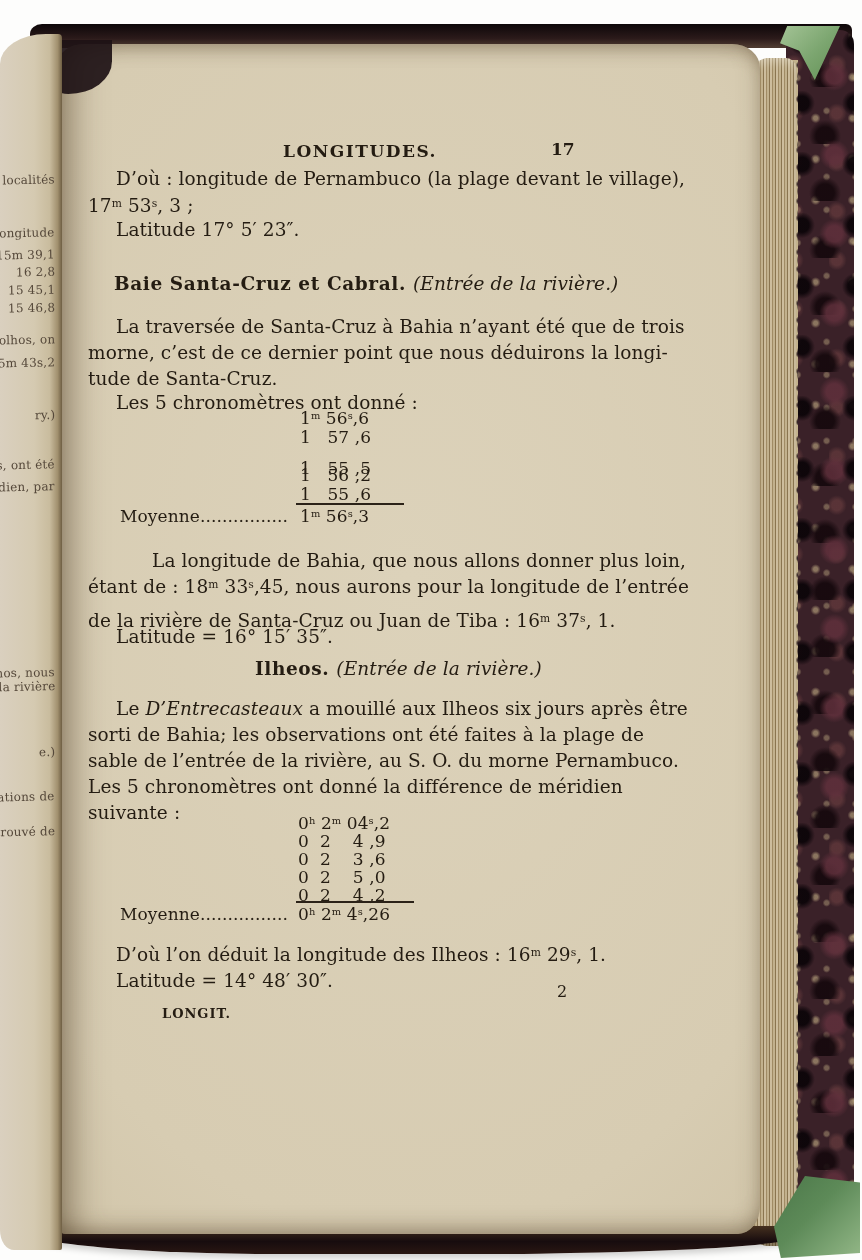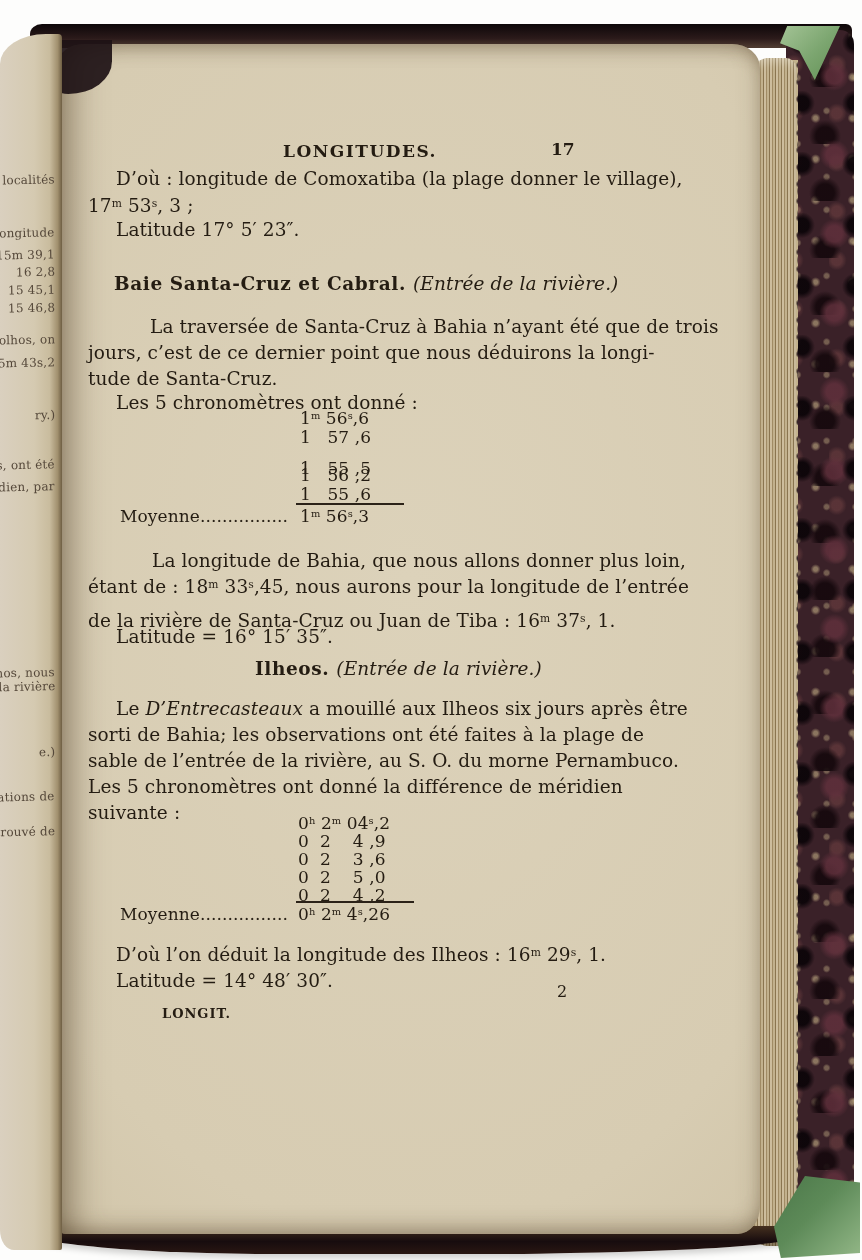--- a/index.html
+++ b/index.html
@@ -105,26 +105,26 @@
         <div class="fragment" style="top: 711px;">e.)</div>
         <div class="fragment" style="top: 756px;">ervations de</div>
         <div class="fragment" style="top: 791px;">té trouvé de</div>
       </div>
   </div>
 
   <div class="text-layer">
     <div class="running-header">LONGITUDES.</div>
     <div class="page-number">17</div>
     <div id="text-lines">
-        <div class="tline " style="left: 116px; top: 170px;"><span>D’où : longitude de Comoxatiba (la plage donner le village),</span></div>
+        <div class="tline " style="left: 116px; top: 170px;"><span>D’où : longitude de Pernambuco (la plage devant le village),</span></div>
         <div class="tline " style="left: 88px; top: 197px;"><span>17</span><span class="sup">m</span><span> 53</span><span class="sup">s</span><span>, 3 ;</span></div>
         <div class="tline " style="left: 116px; top: 221px;"><span>Latitude 17° 5′ 23″.</span></div>
         <div class="tline " style="left: 114px; top: 275px;"><span class="b">Baie Santa-Cruz et Cabral. </span><span class="it">(Entrée de la rivière.)</span></div>
-        <div class="tline " style="left: 116px; top: 318px; margin-left: 34px;"><span>La traversée de Santa-Cruz à Bahia n’ayant été que de trois</span></div>
-        <div class="tline " style="left: 88px; top: 344px;"><span>jours, c’est de ce dernier point que nous déduirons la longi-</span></div>
+        <div class="tline " style="left: 116px; top: 318px;"><span>La traversée de Santa-Cruz à Bahia n’ayant été que de trois</span></div>
+        <div class="tline " style="left: 88px; top: 344px;"><span>morne, c’est de ce dernier point que nous déduirons la longi-</span></div>
         <div class="tline " style="left: 88px; top: 370px;"><span>tude de Santa-Cruz.</span></div>
         <div class="tline " style="left: 116px; top: 394px;"><span>Les 5 chronomètres ont donné :</span></div>
         <div class="tline tbl" style="left: 300px; top: 410px;"><span>1</span><span class="sup">m</span><span> 56</span><span class="sup">s</span><span>,6</span></div>
         <div class="tline tbl" style="left: 300px; top: 429px;"><span>1&nbsp;&nbsp;&nbsp;57 ,6</span></div>
         <div class="tline tbl" style="left: 300px; top: 448px; margin-top: 12px;"><span>1&nbsp;&nbsp;&nbsp;55 ,5</span></div>
         <div class="tline tbl" style="left: 300px; top: 467px;"><span>1&nbsp;&nbsp;&nbsp;56 ,2</span></div>
         <div class="tline tbl" style="left: 300px; top: 486px;"><span>1&nbsp;&nbsp;&nbsp;55 ,6</span></div>
         <div class="tline tbl" style="left: 120px; top: 508px;"><span>Moyenne................</span></div>
         <div class="tline tbl" style="left: 300px; top: 508px;"><span>1</span><span class="sup">m</span><span> 56</span><span class="sup">s</span><span>,3</span></div>
         <div class="tline " style="left: 116px; top: 552px; margin-left: 36px;"><span>La longitude de Bahia, que nous allons donner plus loin,</span></div>

